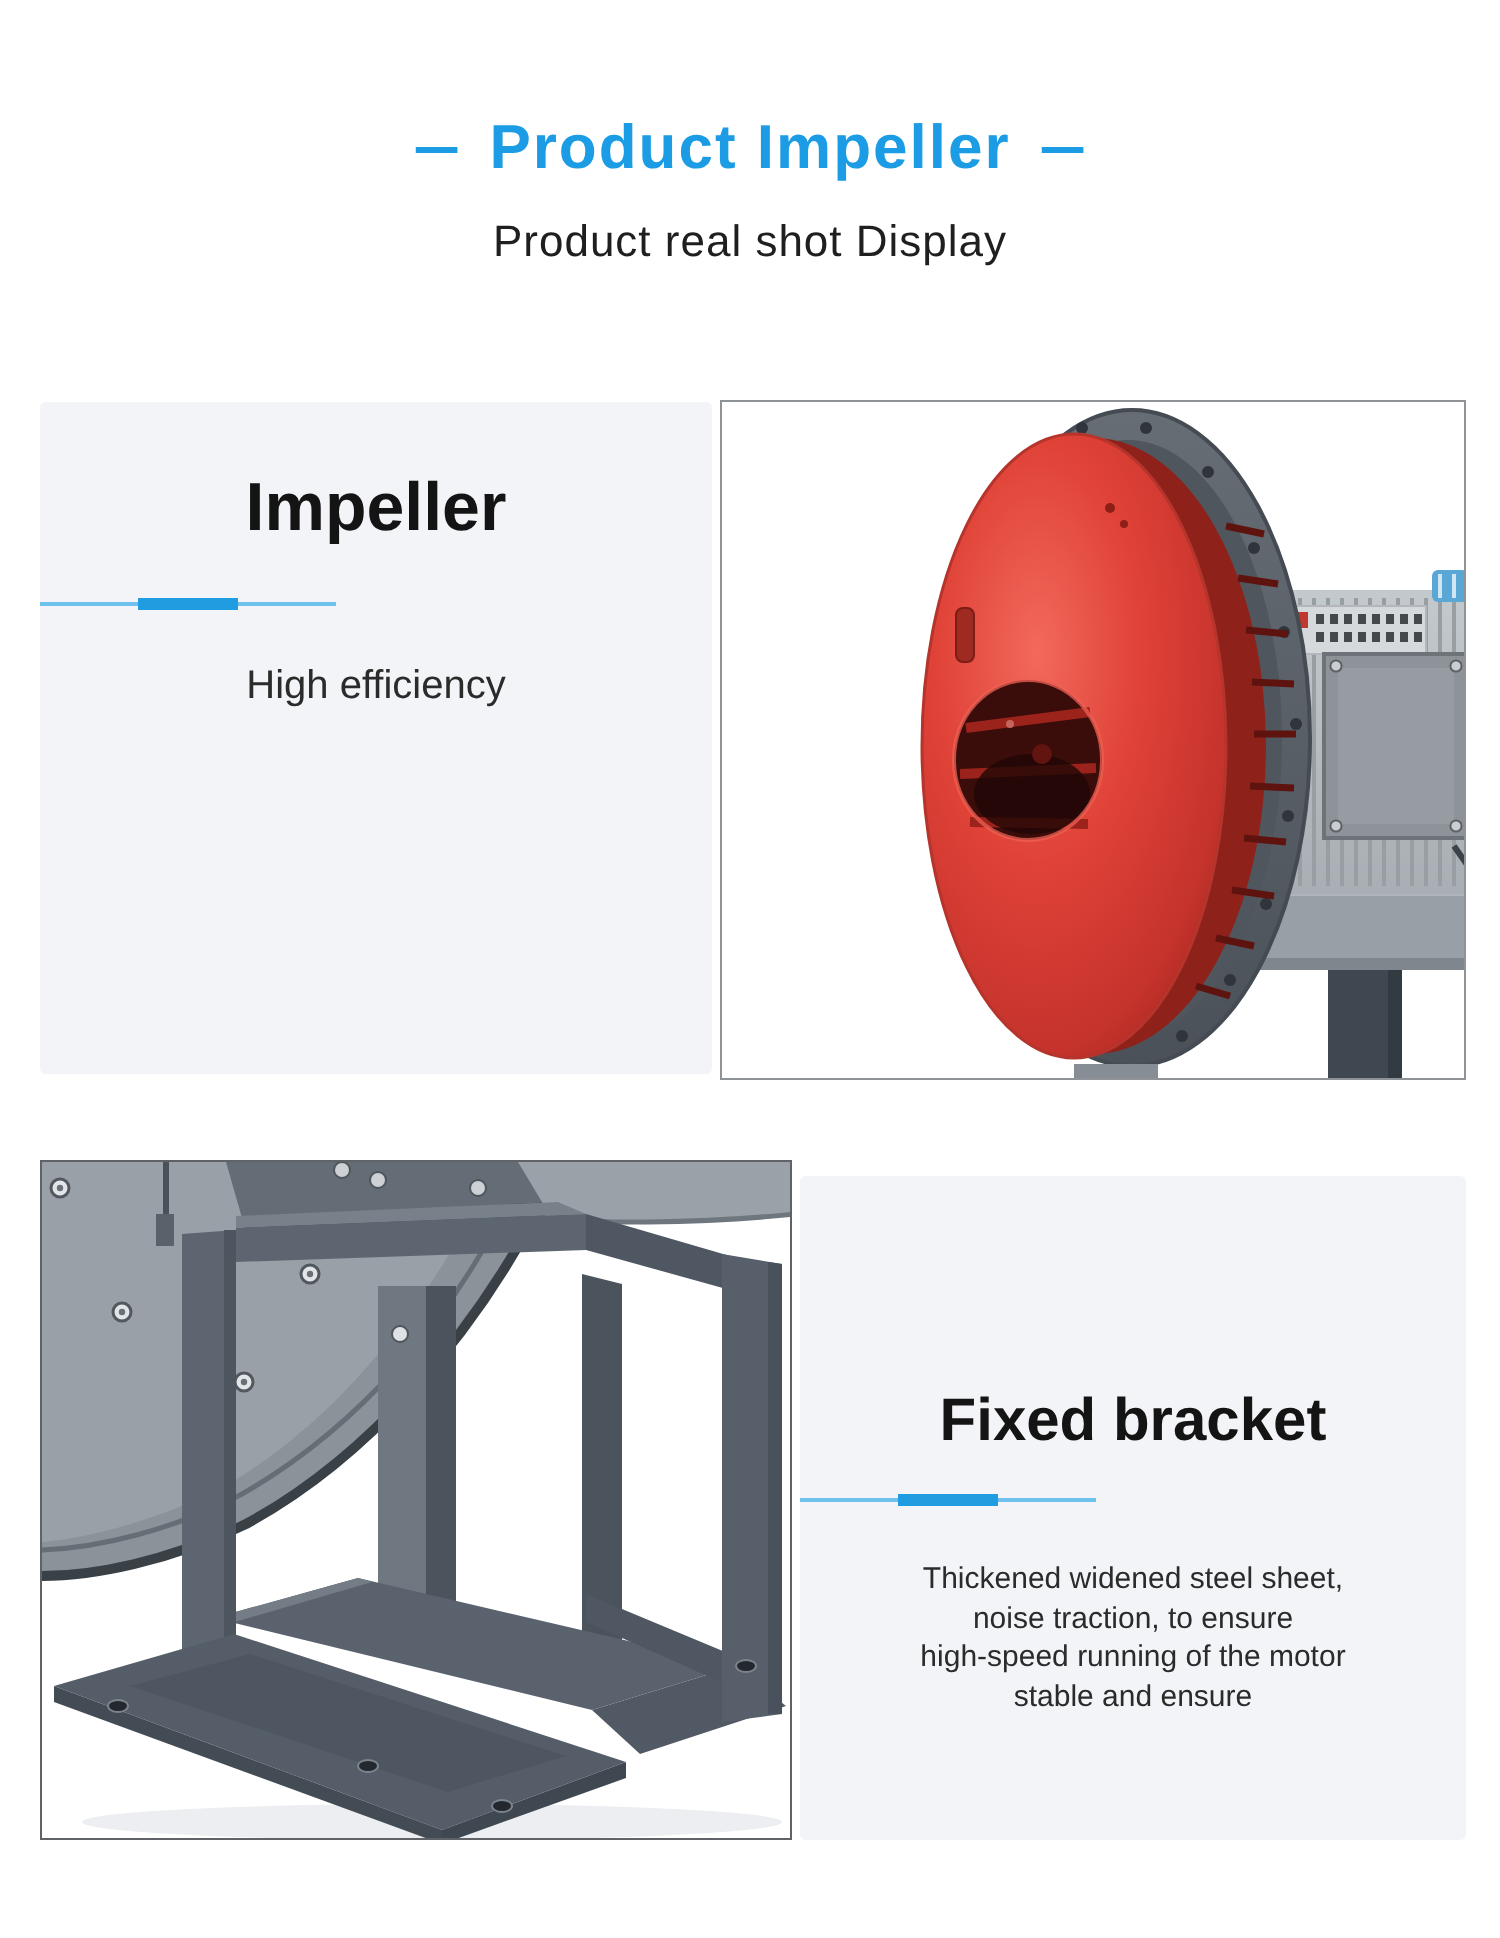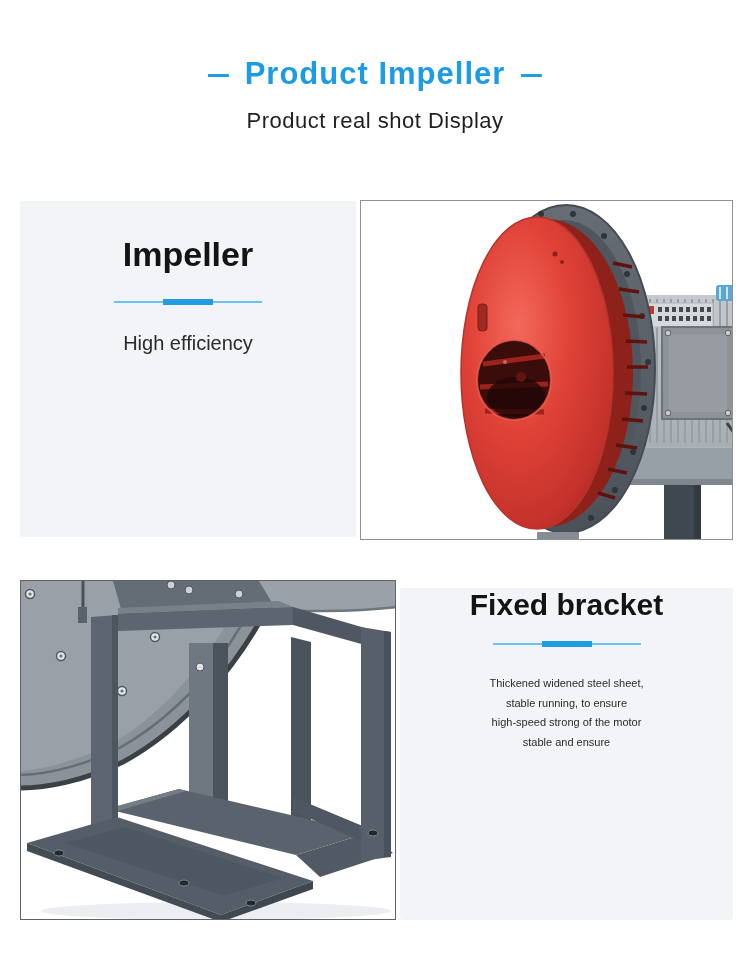--- a/index.html
+++ b/index.html
@@ -21,42 +21,42 @@
 
   
   .header{position:absolute;left:0;top:0;width:750px;text-align:center;padding-top:56px;}
   .title-row{display:flex;align-items:center;justify-content:center;gap:18px;}
   .title-dash{color:var(--accent-blue);font-size:30px;font-weight:bold;line-height:1;transform:scaleX(1.4);}
   .title-text{color:var(--accent-blue);font-size:31px;font-weight:bold;letter-spacing:1px;}
   .subtitle{margin-top:16px;color:#1f1f1f;font-size:22px;letter-spacing:0.5px;}
 
   
   .panel{position:absolute;background:var(--panel-bg);border-radius:3px;
-         display:flex;flex-direction:column;align-items:center;text-align:center;}
+         display:flex;flex-direction:column;text-align:center;}
   .photo-frame{position:absolute;background:#fff;overflow:hidden;}
   .photo-frame svg{display:block;}
   .sec-heading{color:var(--heading-text);font-weight:bold;}
   .divider{position:relative;width:148px;height:8px;}
   .divider-line{position:absolute;left:0;right:0;top:3px;height:2px;background:var(--divider-thin);}
   .divider-thick{position:absolute;left:50%;top:1px;transform:translateX(-50%);width:50px;height:6px;background:var(--divider-thick);}
   .sec-desc{color:var(--body-text);}
 
   
   .panel-impeller{left:20px;top:201px;width:336px;height:336px;}
   .panel-impeller .sec-heading{margin-top:34px;font-size:34px;}
   .panel-impeller .divider{margin-top:24px;}
   .panel-impeller .sec-desc{margin-top:26px;font-size:20px;line-height:22px;}
   .frame-impeller{left:360px;top:200px;width:373px;height:340px;border:1px solid #8f9398;}
 
   
   .frame-bracket{left:20px;top:580px;width:376px;height:340px;border:1px solid #5f6368;}
   .panel-bracket{left:400px;top:588px;width:333px;height:332px;}
-  .panel-bracket .sec-heading{font-size:30px;}
+  .panel-bracket .sec-heading{margin-top:106px;font-size:30px;}
   .panel-bracket .divider{margin-top:18px;}
-  .panel-bracket .sec-desc{margin-top:26px;font-size:11px;line-height:19.5px;}
+  .panel-bracket .sec-desc{margin-top:26px;font-size:15px;line-height:19.5px;}
 </style>
 </head>
 <body>
 
 <div class="page">
 
   <div class="header">
     <div class="title-row">
       <span class="title-dash">–</span>
       <span class="title-text">Product Impeller</span>
@@ -272,19 +272,19 @@
   </div>
 
   <div class="panel panel-bracket">
     <div class="sec-heading">Fixed bracket</div>
     <div class="divider">
       <span class="divider-line"></span>
       <span class="divider-thick"></span>
     </div>
     <div class="sec-desc">
       <div>Thickened widened steel sheet,</div>
-      <div>stable running, to ensure</div>
-      <div>high-speed strong of the motor</div>
+      <div>noise traction, to ensure</div>
+      <div>high-speed running of the motor</div>
       <div>stable and ensure</div>
     </div>
   </div>
 
 </div>
 
 </body></html>

